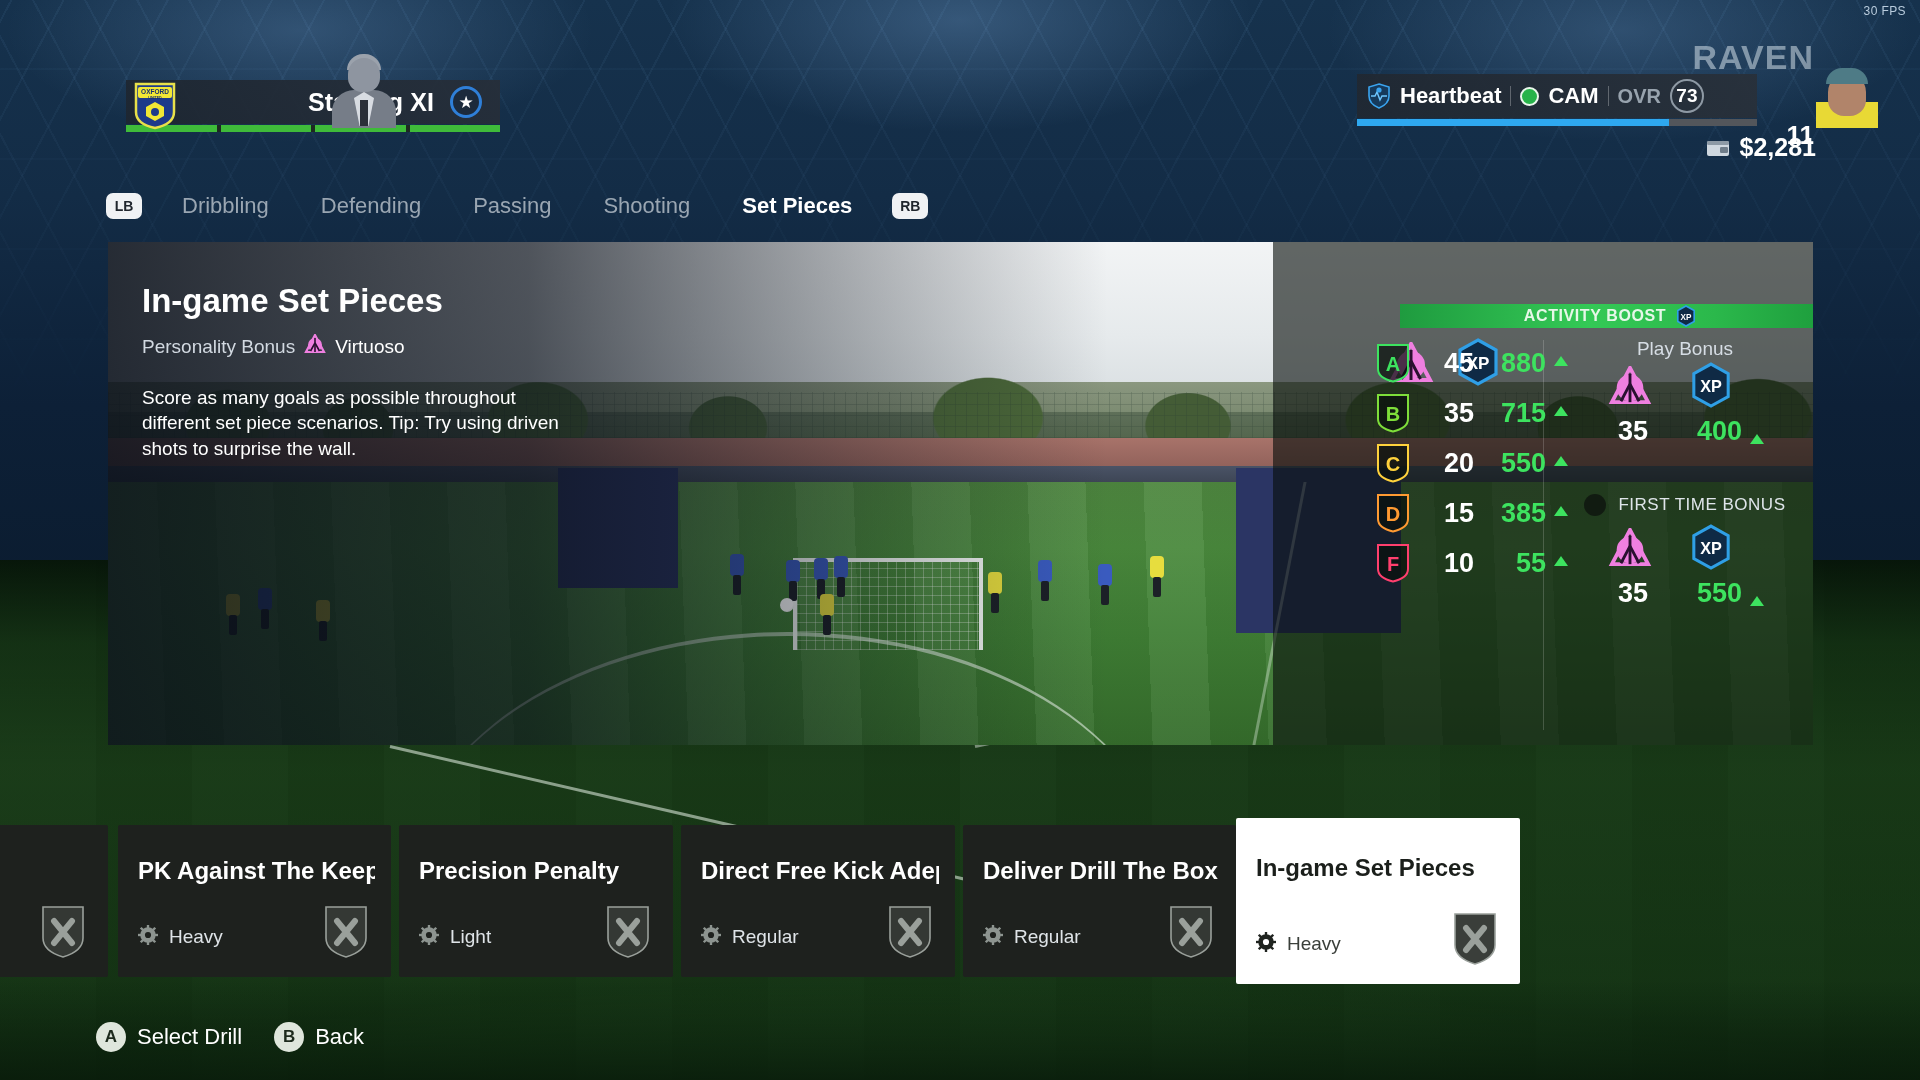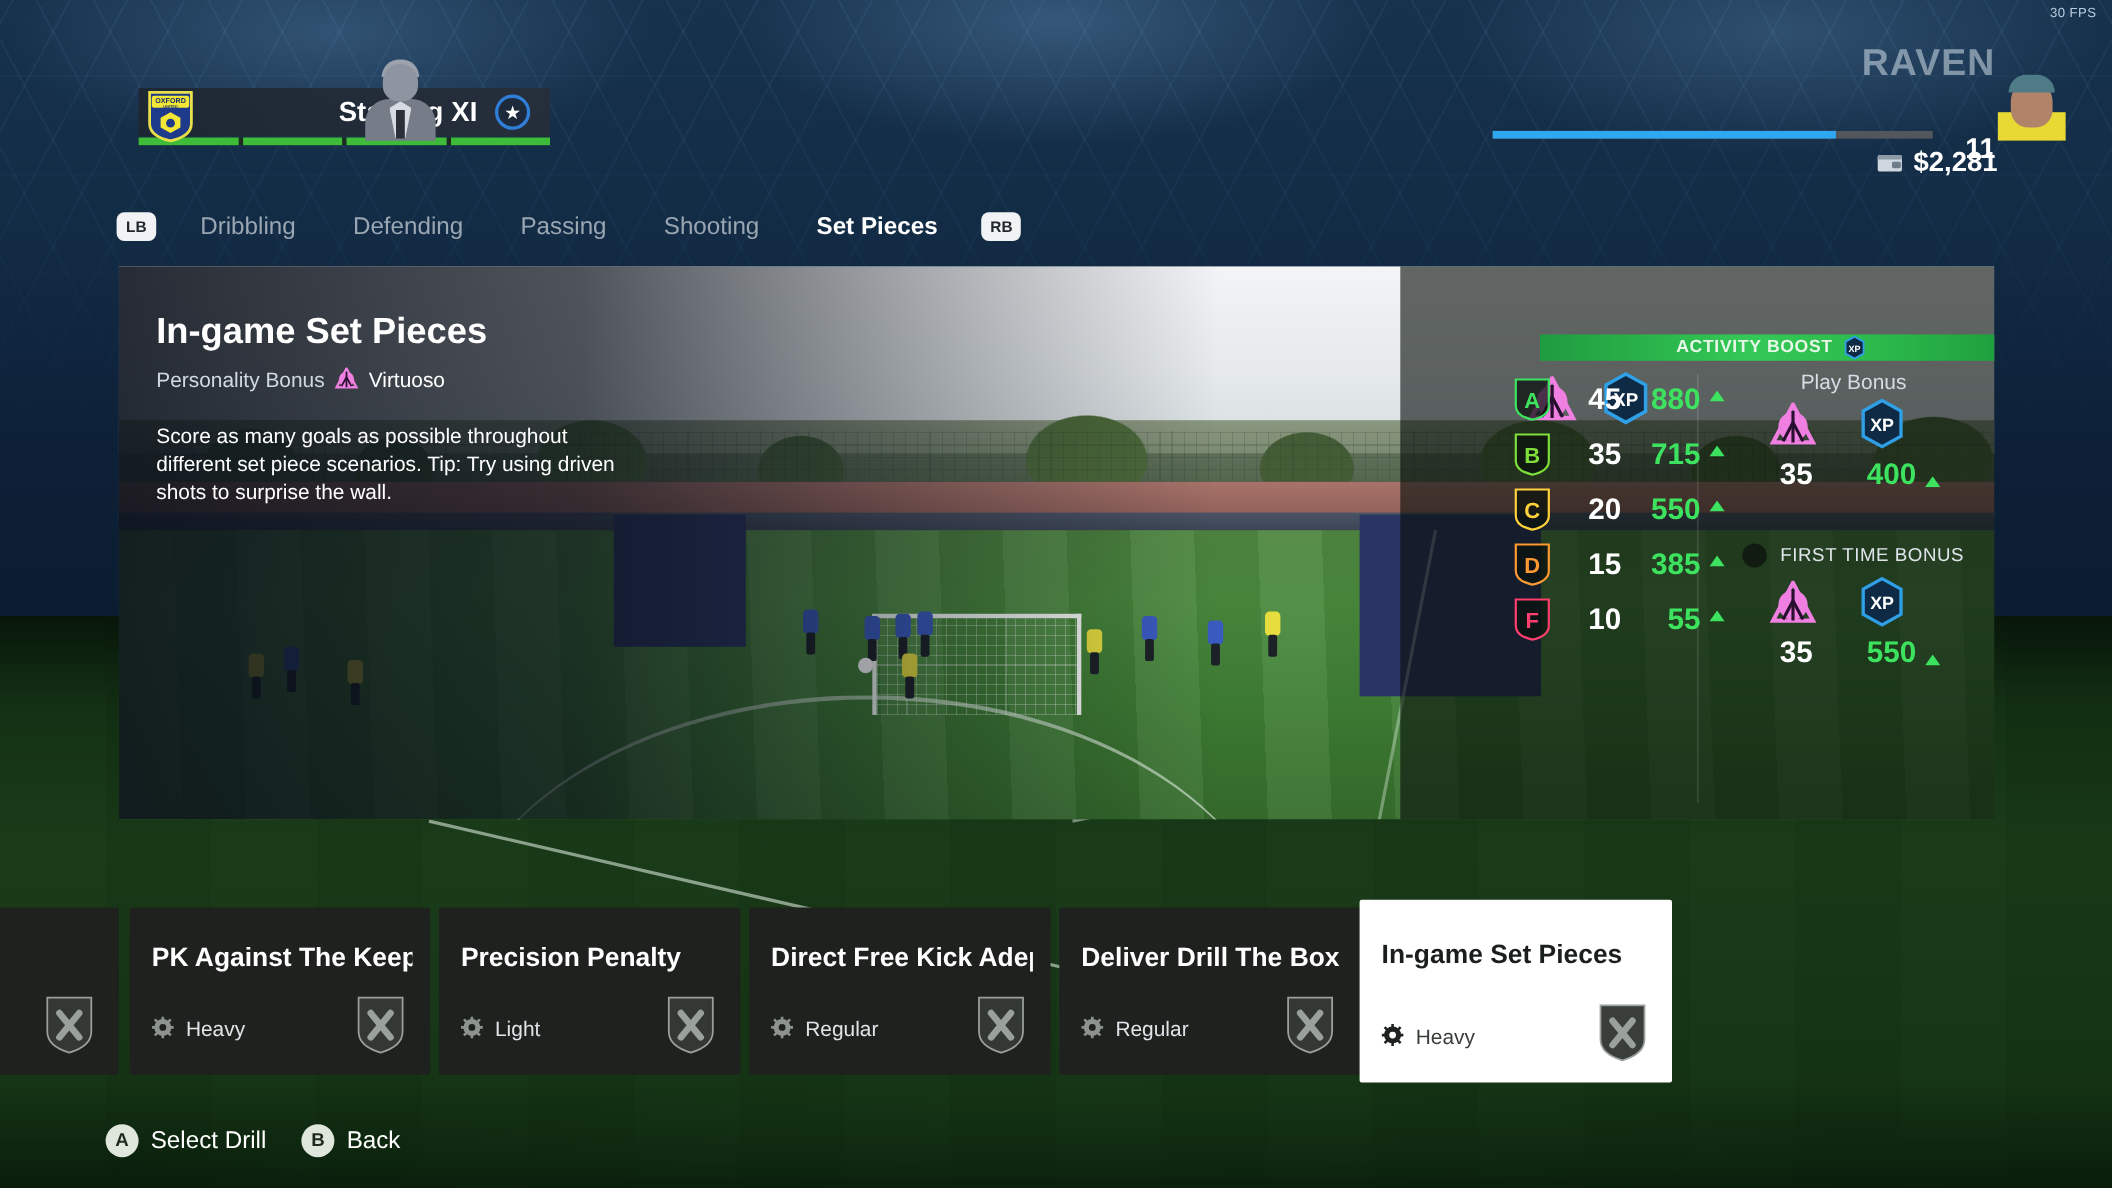--- a/index.html
+++ b/index.html
@@ -351,20 +351,36 @@
     <i></i>
       <i></i>
       <i></i>
       <i></i>
   </div>
 </div>
 
 <div id="playerbar">
   <div class="gamertag">RAVEN</div>
 
+  <div class="plate">
+    <span class="hb-icon">
+      <svg viewBox="0 0 24 26" width="24" height="26">
+        <path d="M12 1 L22 4 V13 Q22 21 12 25 Q2 21 2 13 V4 Z" fill="#163a5c" stroke="#3aa4ef" stroke-width="1.6"></path>
+        <path d="M4 13 H8 L10 9 L13 17 L15 13 H20" fill="none" stroke="#6ec6ff" stroke-width="1.5"></path>
+        <circle cx="12" cy="7" r="2.6" fill="#3aa4ef"></circle>
+      </svg>
+    </span>
+    <span class="pb-name">Heartbeat</span>
+    <span class="pb-sep"></span>
+    <span class="pos-dot"></span>
+    <span class="pb-pos">CAM</span>
+    <span class="pb-sep"></span>
+    <span class="pb-ovr-l">OVR</span>
+    <span class="pb-ovr">73</span>
+  </div>
 
   <div class="face">
     <div class="kit"></div>
       <div class="sk"></div>
       <div class="hr"></div>
   </div>
   <div class="shirtnum">11</div>
 
   <div class="pbar">
       <i id="pbar-fill" style="width: 78%;"></i>

